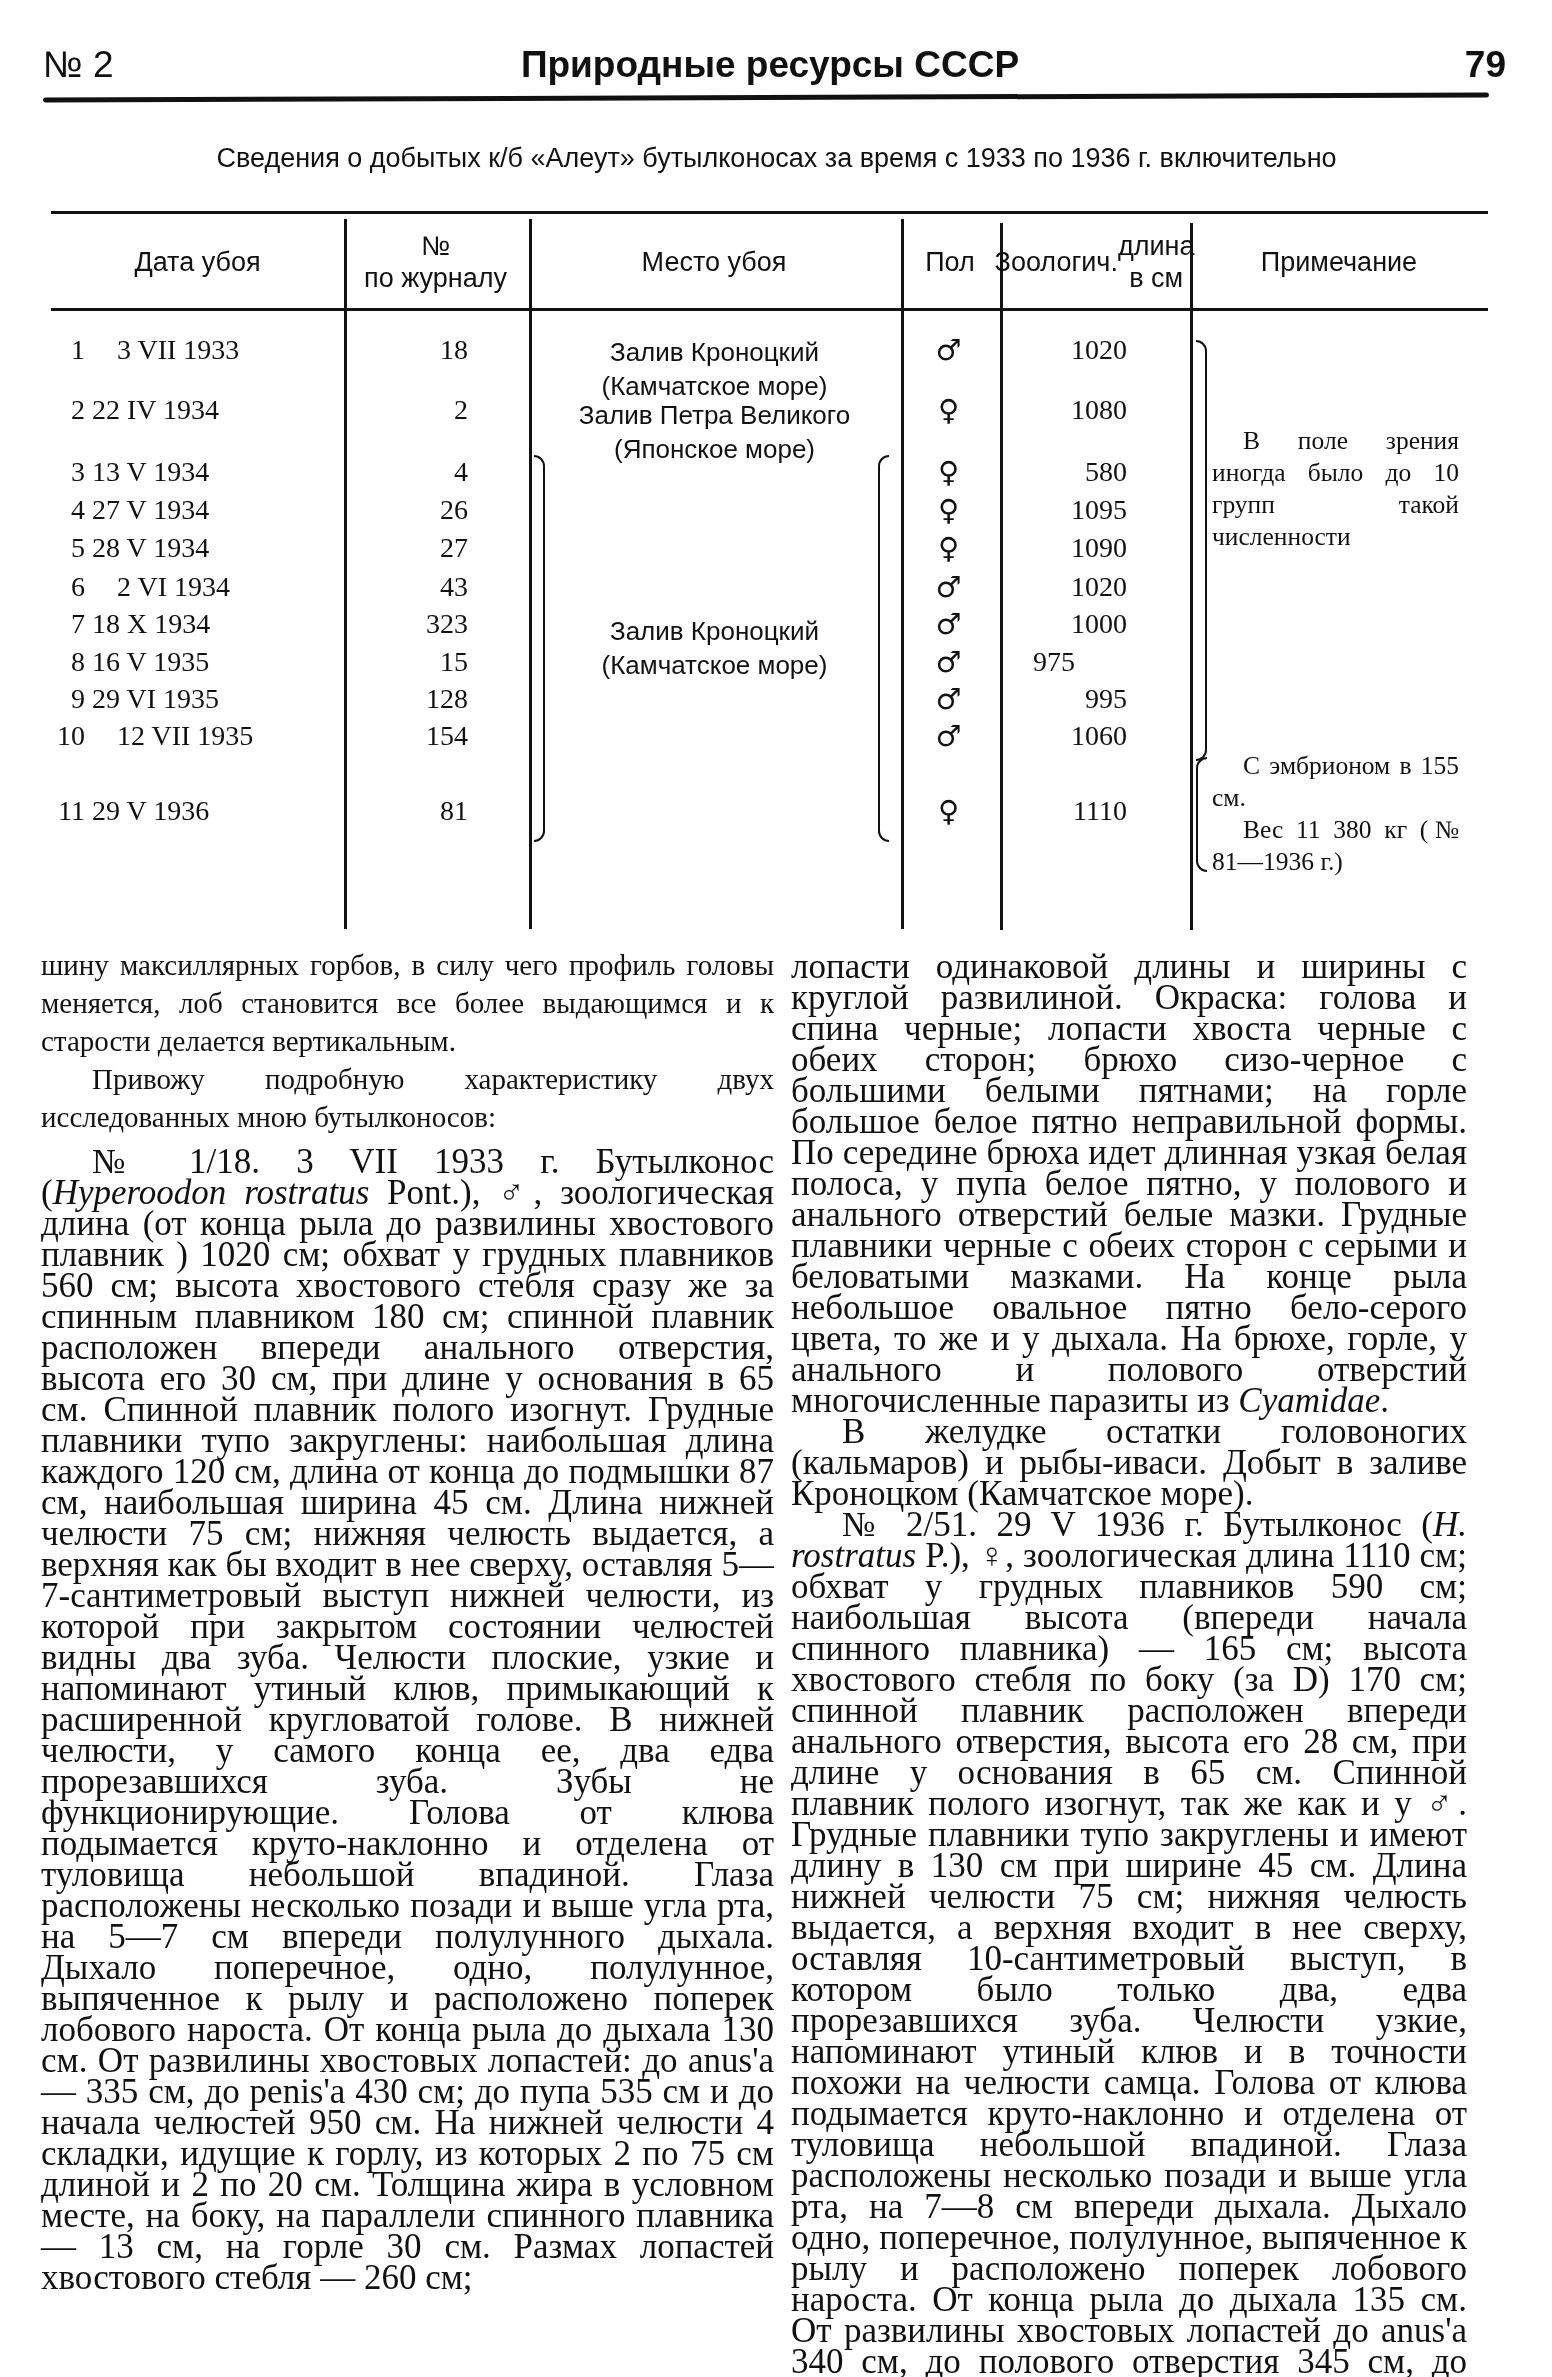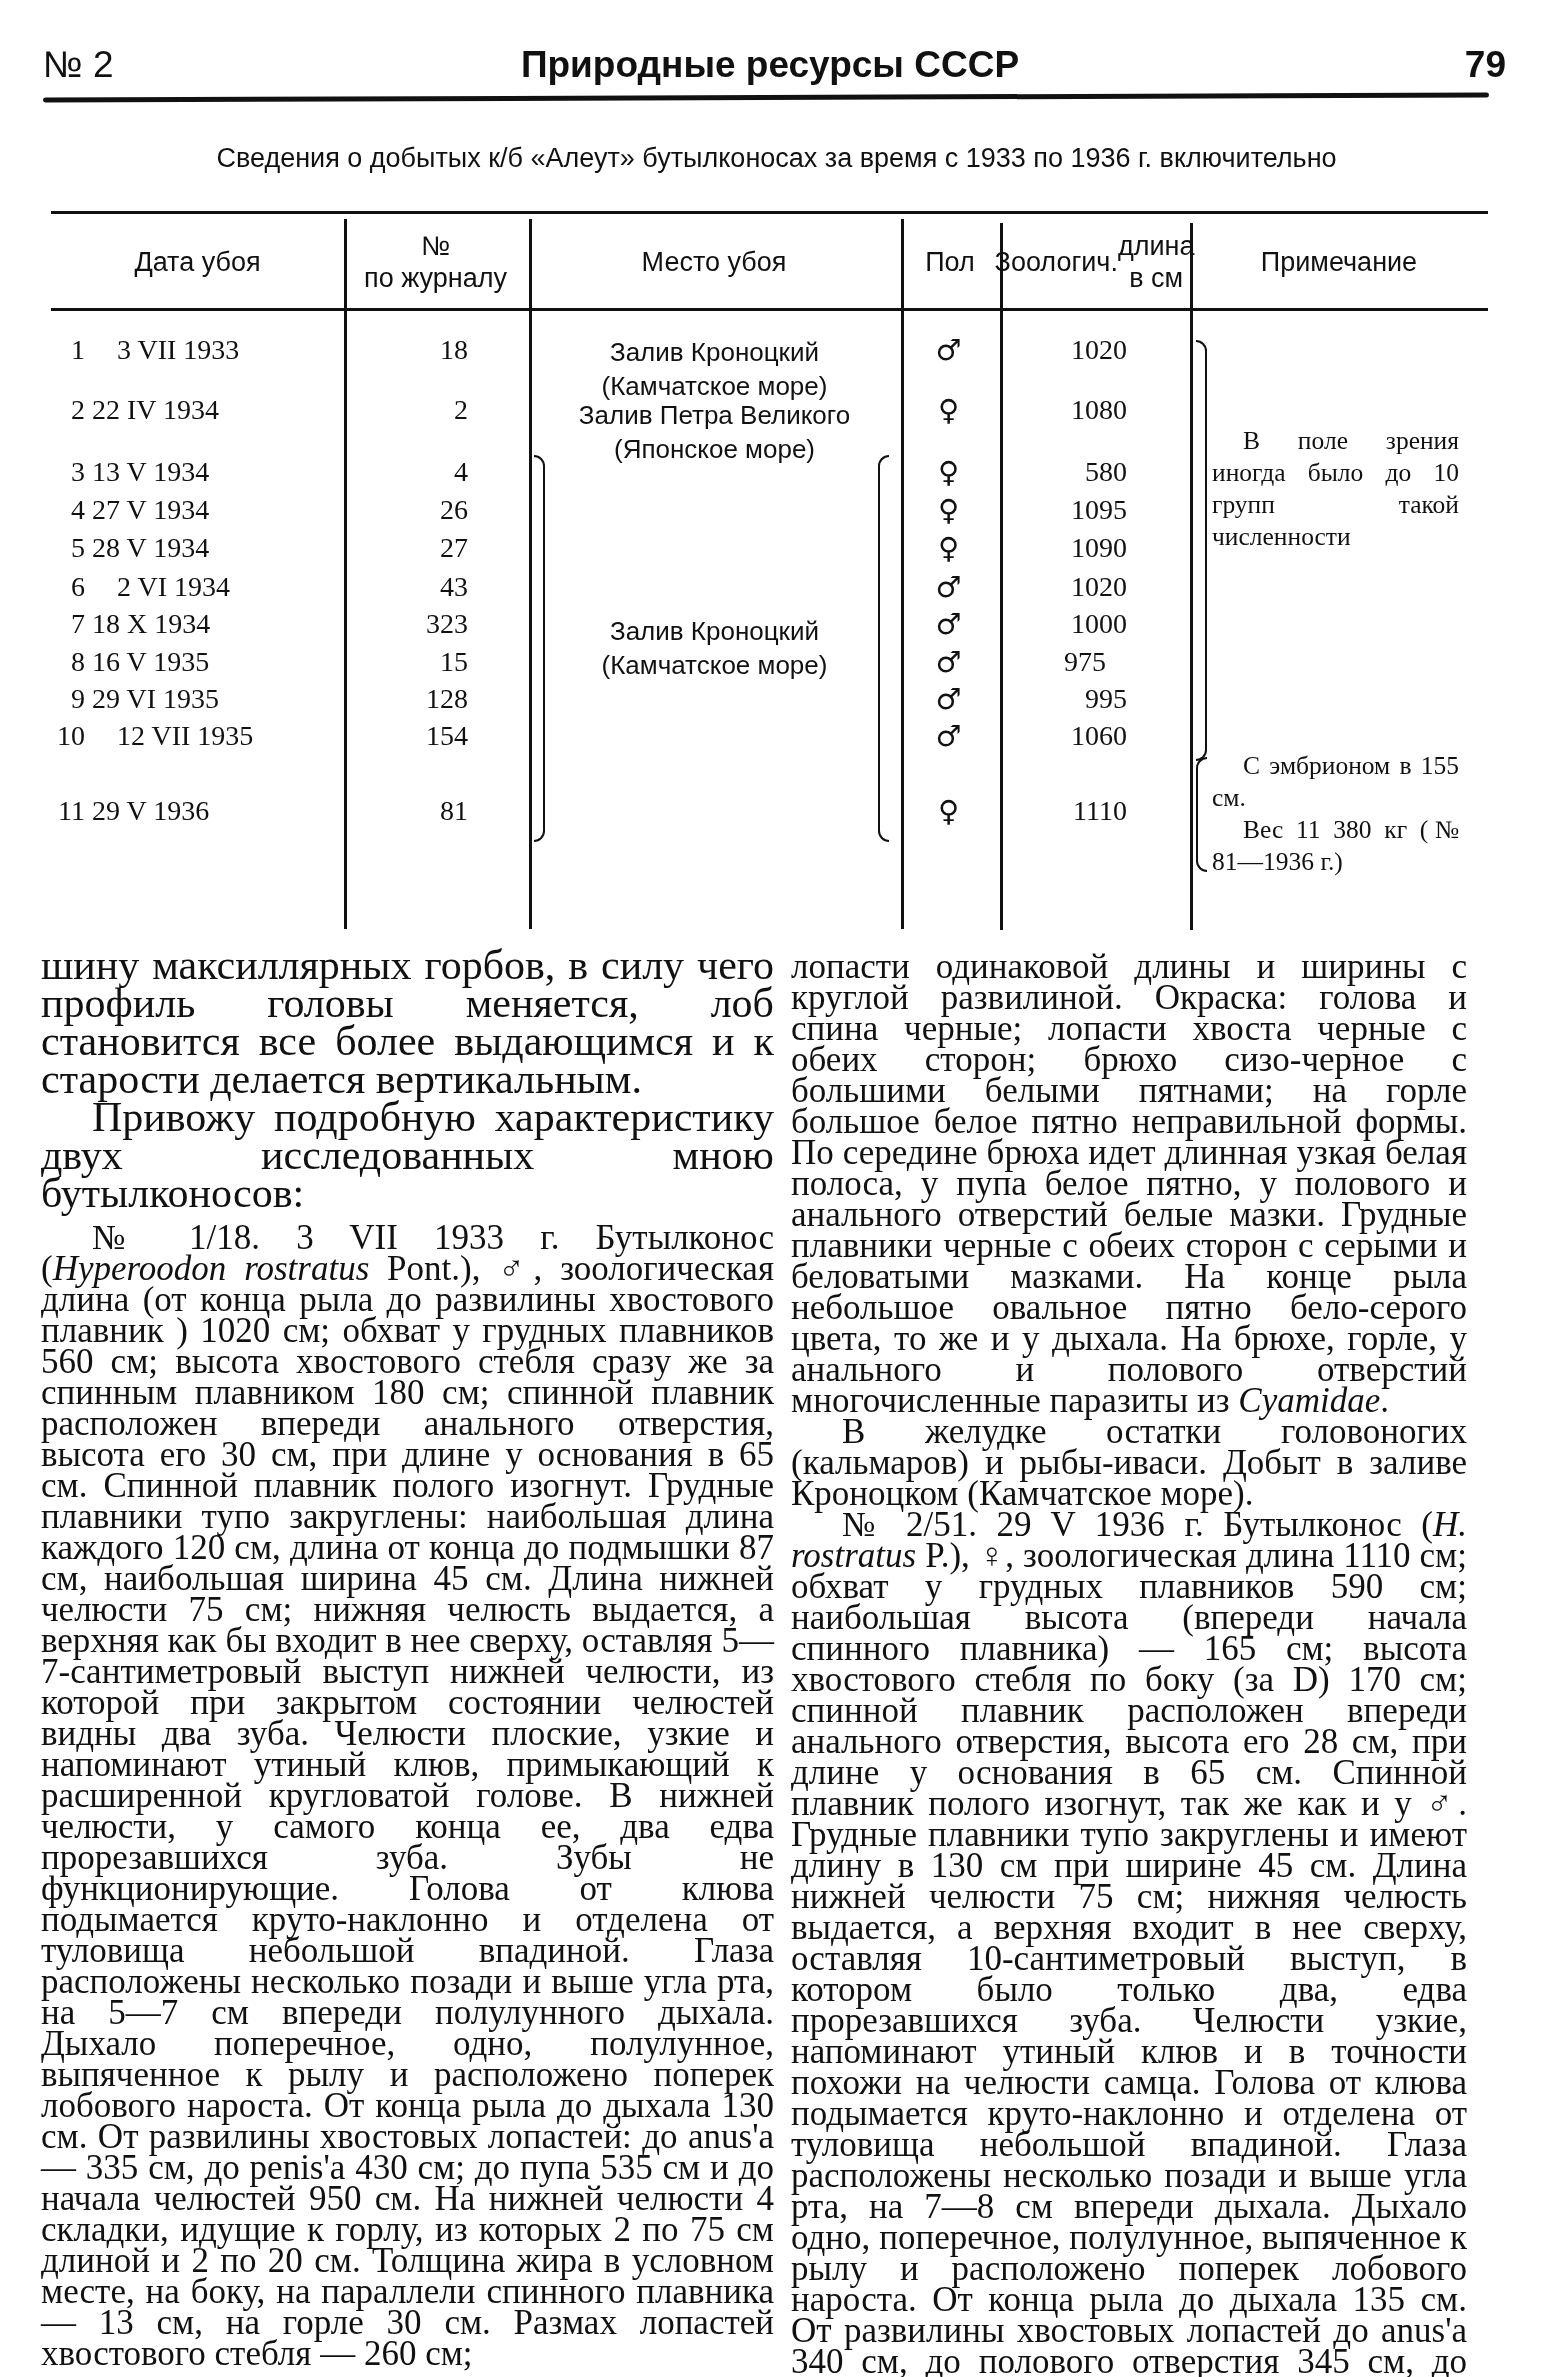--- a/index.html
+++ b/index.html
@@ -21,21 +21,21 @@
   .c-sex { text-align:center; width:51px; font-family:"DejaVu Sans", sans-serif; font-size:29px; }
   .c-len { text-align:right; width:102px; }
   .place { position:absolute; text-align:center; font-size:26px; line-height:34px; font-family:"Liberation Sans", sans-serif; }
   .note { position:absolute; font-size:25.5px; line-height:32px; font-family:"Liberation Serif", serif; text-align:justify; }
   .brace { position:absolute; border:2.6px solid #111; border-right:none; border-top-left-radius:12px; border-bottom-left-radius:12px; width:8.5px; }
   .brace.r { border-left:none; border-right:2.6px solid #111; border-radius:0 12px 12px 0; }
   .body-col { position:absolute; top:946px; font-family:"Liberation Serif", serif; color:#111; text-align:justify; }
   .body-col p { margin:0; }
   .lc { left:41px; width:733px; }
   .rc { left:791px; width:676px; }
-  .lead { font-size:42px; line-height:38px; }
+  .lead { font-size:29px; line-height:38px; }
   .small { font-size:35px; line-height:31px; text-indent:51px; }
   .lead-ind { text-indent:51px; }
   .gap { height:10.2px; }
   i { font-style:italic; }
 </style>
 </head>
 <body>
 
 <div class="abs running-head">
   <span class="rh-left">№ 2</span>
@@ -132,21 +132,21 @@
     <span class="cell c-journal" style="left:332px;top:607px;">323</span>
     <span class="cell c-sex" style="left:923px;top:607px;">♂</span>
     <span class="cell c-len" style="left:1025px;top:607px;">1000</span>
   </div>
 
   <div>
     <span class="cell c-num" style="left:51px;top:645px;">8</span>
     <span class="cell c-date" style="left:92px;top:645px;text-align:right;">16 V 1935</span>
     <span class="cell c-journal" style="left:332px;top:645px;">15</span>
     <span class="cell c-sex" style="left:923px;top:645px;">♂</span>
-    <span class="cell c-len" style="left:1004px;top:645px;font-family:Liberation Serif, serif;">975</span>
+    <span class="cell c-len" style="left:973px;top:645px;font-family:Liberation Serif, serif;">975</span>
   </div>
 
   <div>
     <span class="cell c-num" style="left:51px;top:682px;">9</span>
     <span class="cell c-date" style="left:92px;top:682px;">29 VI 1935</span>
     <span class="cell c-journal" style="left:332px;top:682px;">128</span>
     <span class="cell c-sex" style="left:923px;top:682px;">♂</span>
     <span class="cell c-len" style="left:1025px;top:682px;">995</span>
   </div>
 

